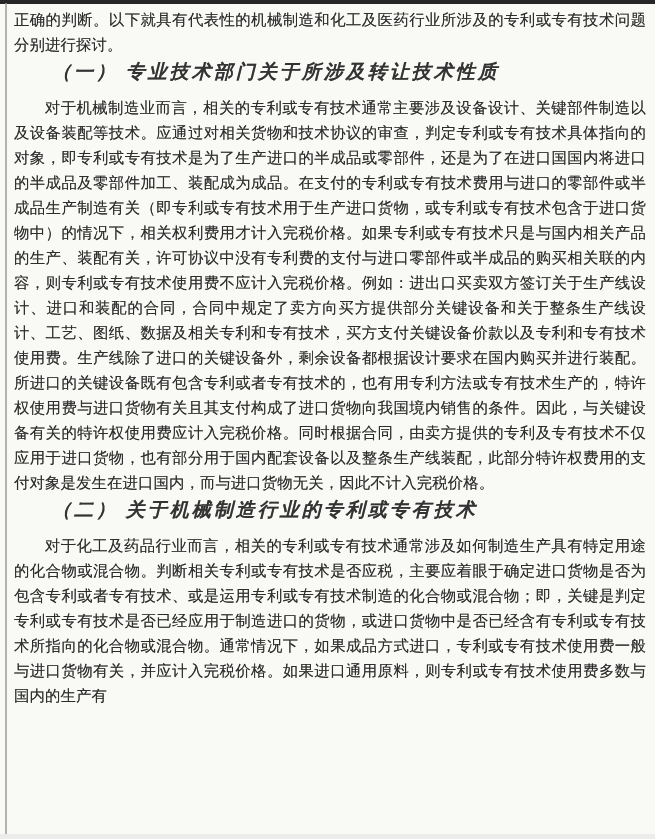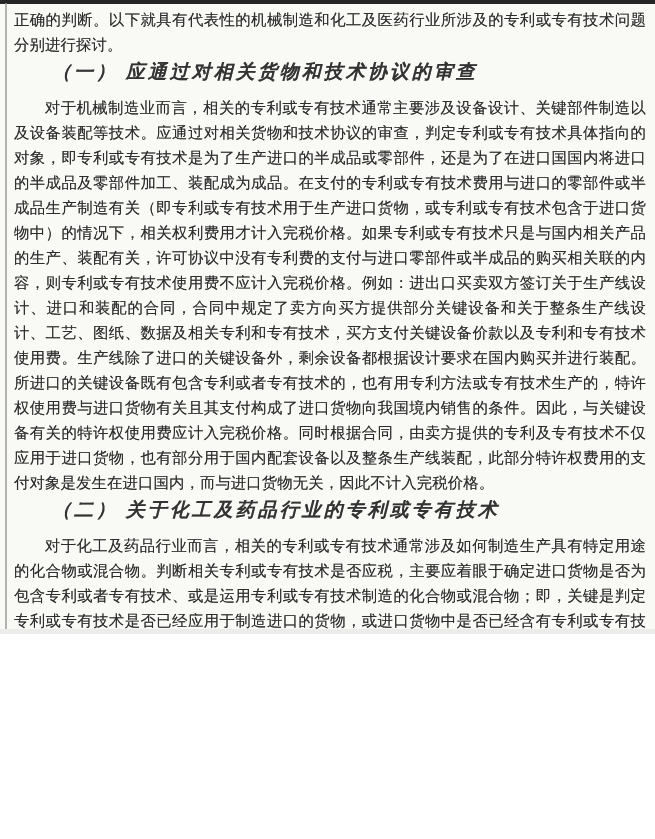--- a/index.html
+++ b/index.html
@@ -1,19 +1,19 @@
 <!DOCTYPE html>
 <html><head>
 <meta charset="utf-8">
 <style>
   html, body { margin: 0; padding: 0; background: #ffffff; }
   .page {
     position: relative;
     width: 655px;
-    height: 634px;
+    height: 839px;
     background: #f9f9f6;
     overflow: hidden;
     font-family: "Liberation Serif", "DejaVu Serif", serif;
     color: #2d2d2d;
     box-sizing: border-box;
   }
   .edge-top {
     position: absolute;
     top: 0; left: 0; right: 0;
     height: 4px;
@@ -65,24 +65,24 @@
 </head>
 <body>
 
 <div class="page">
   <div class="edge-top"></div>
   <div class="edge-left"></div>
 
   <div class="content">
     <p class="body-text no-indent">正确的判断。以下就具有代表性的机械制造和化工及医药行业所涉及的专利或专有技术问题分别进行探讨。</p>
 
-    <h2 class="section-heading">（一） 应通过对相关货物和技术协议的审查</h2>
+    <h2 class="section-heading">（一） 专业技术部门关于所涉及转让技术性质</h2>
 
     <p class="body-text">对于机械制造业而言，相关的专利或专有技术通常主要涉及设备设计、关键部件制造以及设备装配等技术。应通过对相关货物和技术协议的审查，判定专利或专有技术具体指向的对象，即专利或专有技术是为了生产进口的半成品或零部件，还是为了在进口国国内将进口的半成品及零部件加工、装配成为成品。在支付的专利或专有技术费用与进口的零部件或半成品生产制造有关（即专利或专有技术用于生产进口货物，或专利或专有技术包含于进口货物中）的情况下，相关权利费用才计入完税价格。如果专利或专有技术只是与国内相关产品的生产、装配有关，许可协议中没有专利费的支付与进口零部件或半成品的购买相关联的内容，则专利或专有技术使用费不应计入完税价格。例如：进出口买卖双方签订关于生产线设计、进口和装配的合同，合同中规定了卖方向买方提供部分关键设备和关于整条生产线设计、工艺、图纸、数据及相关专利和专有技术，买方支付关键设备价款以及专利和专有技术使用费。生产线除了进口的关键设备外，剩余设备都根据设计要求在国内购买并进行装配。所进口的关键设备既有包含专利或者专有技术的，也有用专利方法或专有技术生产的，特许权使用费与进口货物有关且其支付构成了进口货物向我国境内销售的条件。因此，与关键设备有关的特许权使用费应计入完税价格。同时根据合同，由卖方提供的专利及专有技术不仅应用于进口货物，也有部分用于国内配套设备以及整条生产线装配，此部分特许权费用的支付对象是发生在进口国内，而与进口货物无关，因此不计入完税价格。</p>
 
 
-    <h2 class="section-heading">（二） 关于化工及药品行业的专利或专有技术</h2>
+    <h2 class="section-heading">（二） 关于机械制造行业的专利或专有技术</h2>
 
     <p class="body-text">对于化工及药品行业而言，相关的专利或专有技术通常涉及如何制造生产具有特定用途的化合物或混合物。判断相关专利或专有技术是否应税，主要应着眼于确定进口货物是否为包含专利或者专有技术、或是运用专利或专有技术制造的化合物或混合物；即，关键是判定专利或专有技术是否已经应用于制造进口的货物，或进口货物中是否已经含有专利或专有技术所指向的化合物或混合物。通常情况下，如果成品方式进口，专利或专有技术使用费一般与进口货物有关，并应计入完税价格。如果进口通用原料，则专利或专有技术使用费多数与国内的生产有</p>
   </div>
 
   <div class="edge-bottom"></div>
 </div>
 
 </body></html>

